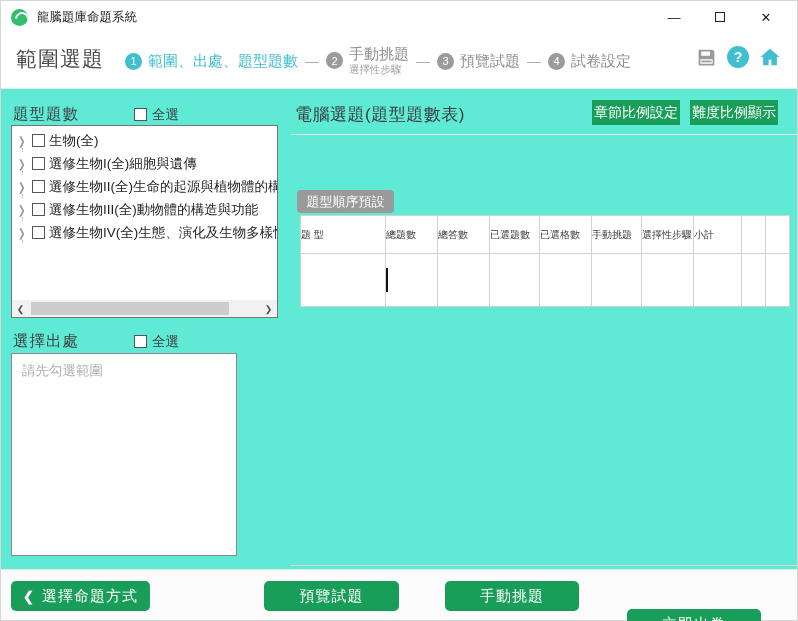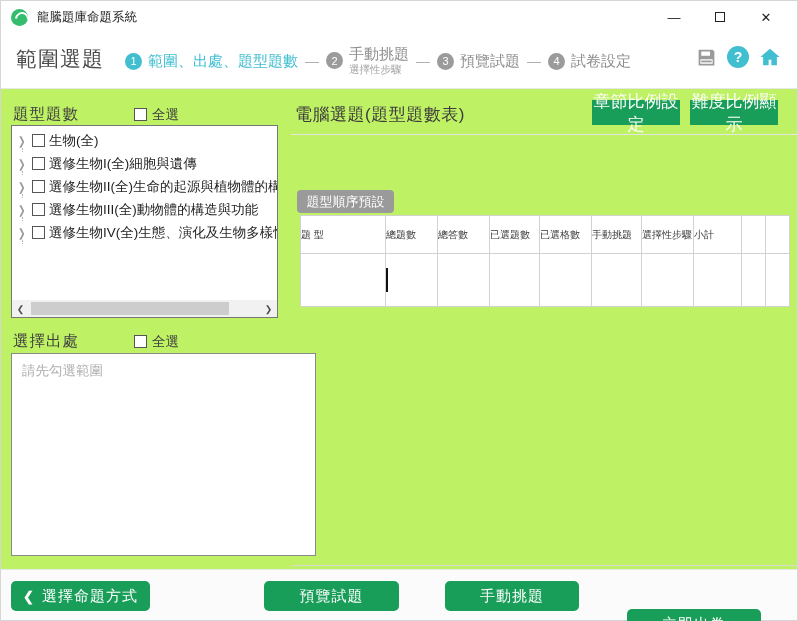--- a/index.html
+++ b/index.html
@@ -2,21 +2,21 @@
 <html><head>
 <meta charset="utf-8">
 <style>
   * { margin:0; padding:0; box-sizing:border-box; }
   html,body { width:798px; height:621px; }
   body {
     font-family: "Liberation Sans", sans-serif;
     background:#fff; color:#333;
     position:relative; overflow:hidden;
   }
-  #window { position:absolute; inset:0; width:798px; height:621px; background:#bef264; border:1px solid #d6d6d6; }
+  #window { position:absolute; inset:0; width:798px; height:621px; background:#5eead4; border:1px solid #d6d6d6; }
 
   
   .titlebar { position:absolute; left:0; top:0; width:100%; height:32px; background:#fff; display:flex; align-items:center; }
   .app-logo { width:17px; height:17px; border-radius:50%; background:#35bd6e; margin-left:10px; position:relative; overflow:hidden; }
   .app-logo::after { content:""; position:absolute; left:4px; top:3px; width:10px; height:10px; border-radius:50%; border:2px solid #fff; border-left-color:transparent; border-bottom-color:transparent; transform:rotate(-40deg); }
   .app-title { font-size:12.5px; color:#222; margin-left:9px; }
   .winbtns { position:absolute; right:8px; top:0; height:32px; display:flex; }
   .winbtn { width:46px; height:32px; display:flex; align-items:center; justify-content:center; font-size:13px; color:#222; cursor:default; }
   .winbtn .maxbox { width:10px; height:10px; border:1px solid #222; display:block; }
 
@@ -51,26 +51,26 @@
   .tree-item::after { content:""; position:absolute; left:10px; top:19px; height:8px; border-left:1px dotted #b5b5b5; }
   .chev { color:#9a9a9a; font-size:9px; width:12px; flex:0 0 auto; transform:scaleY(1.3); }
   .tree-item .cb { margin:0 4px 0 2px; }
   .tree-label { font-size:13.5px; color:#1f1f1f; }
   .hscroll { position:absolute; left:0; bottom:0; width:265px; height:17px; background:#f1f1f1; display:flex; align-items:center; }
   .hs-arrow { width:17px; height:17px; display:flex; align-items:center; justify-content:center; font-size:9px; color:#505050; flex:0 0 auto; }
   .hs-thumb { height:13px; width:198px; margin-left:2px; background:#cdcdcd; }
 
   .source-head { position:absolute; left:12px; top:330px; width:265px; display:flex; align-items:center; }
   .source-head .selectall { margin-left:55px; }
-  .source-box { position:absolute; left:10px; top:352px; width:305px; height:203px; border:1px solid #8a8a8a; background:#fff; }
+  .source-box { position:absolute; left:10px; top:352px; width:226px; height:203px; border:1px solid #8a8a8a; background:#fff; }
   .placeholder { position:absolute; left:10px; top:8px; font-size:13.5px; color:#b0b0b0; }
 
   
   .main-title { position:absolute; left:294px; top:102px; font-size:17px; color:#3c3c3c; letter-spacing:0.5px; }
-  .btn-green { background:#189e58; color:#fff; border:none; border-radius:0; font-size:17px; font-family:"Liberation Sans",sans-serif; display:flex; align-items:center; justify-content:center; cursor:pointer; }
+  .btn-green { background:#189e58; color:#fff; border:none; border-radius:0; font-size:14px; font-family:"Liberation Sans",sans-serif; display:flex; align-items:center; justify-content:center; cursor:pointer; }
   .ratio-btn { position:absolute; top:99px; width:88px; height:25px; }
   .btn-chapter { left:591px; }
   .btn-difficulty { left:689px; }
   .main-divider { position:absolute; left:290px; top:133px; width:508px; height:1px; background:#e5e5e5; }
   .preset-btn { position:absolute; left:296px; top:189px; width:97px; height:23px; background:#9a9a9a; color:#fff; border:none; border-radius:4px; font-size:13px; font-family:"Liberation Sans",sans-serif; cursor:pointer; }
 
   table.qtable { position:absolute; left:299px; top:214px; border-collapse:collapse; table-layout:fixed; background:#fff; }
   table.qtable td, table.qtable th { border:1px solid #d2d2d2; font-size:10px; color:#3a3a3a; font-weight:normal; padding:0; overflow:hidden; white-space:nowrap; }
   table.qtable tr.head td { height:38px; }
   table.qtable tr.datarow td { height:53px; }

